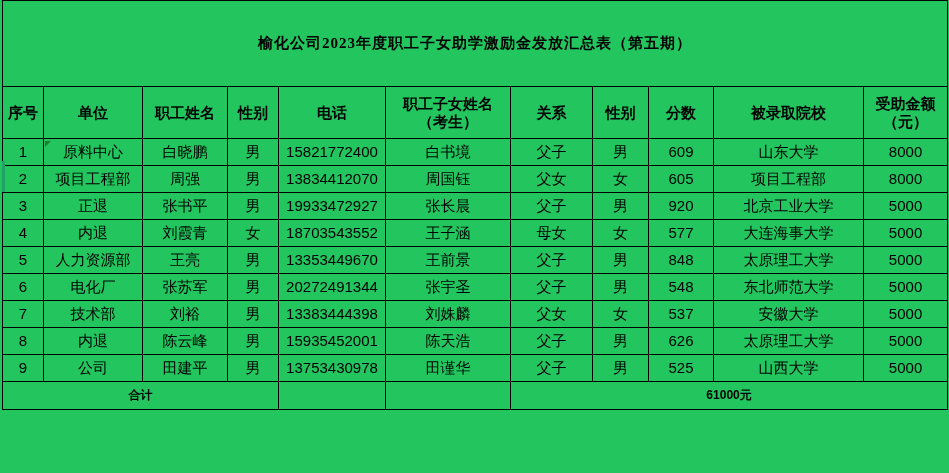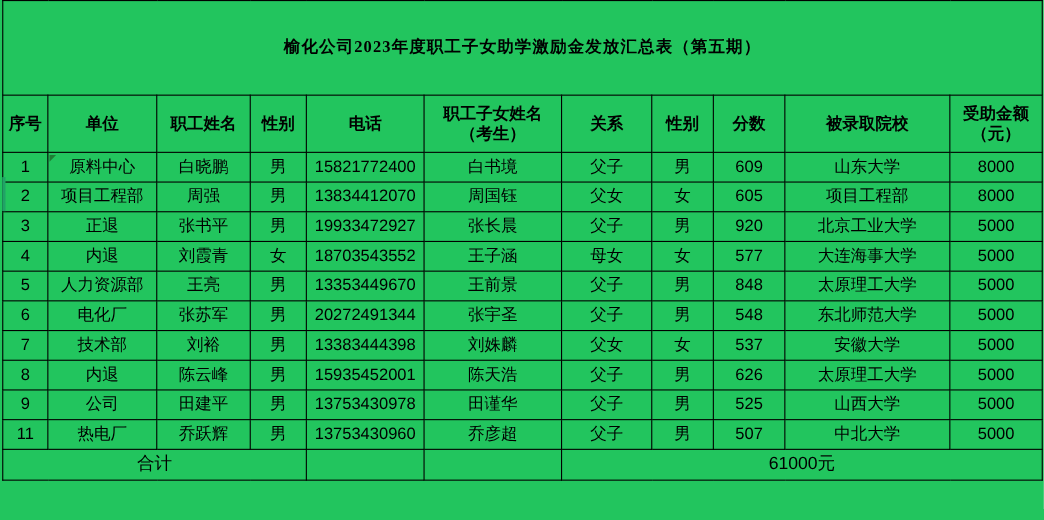--- a/index.html
+++ b/index.html
@@ -39,22 +39,22 @@
     font-family: "Liberation Serif", "DejaVu Serif", serif;
   }
   tr.header-row th {
     height: 52px;
     font-weight: bold;
     font-size: 15px;
   }
   tr.data-row td { height: 27px; }
   tr.footer-row td {
     height: 28px;
-    font-weight: normal;
-    font-size: 16px;
+    font-weight: bold;
+    font-size: 12px;
   }
   
   .err-triangle {
     position: absolute;
     left: 45px;
     top: 141px;
     width: 0; height: 0;
     border-top: 6px solid #1e7e34;
     border-right: 6px solid transparent;
   }
@@ -217,33 +217,20 @@
           <td>田建平</td>
           <td>男</td>
           <td>13753430978</td>
           <td>田谨华</td>
           <td>父子</td>
           <td>男</td>
           <td>525</td>
           <td>山西大学</td>
           <td>5000</td>
         </tr>
-        <tr class="data-row">
-          <td>11</td>
-          <td>热电厂</td>
-          <td>乔跃辉</td>
-          <td>男</td>
-          <td>13753430960</td>
-          <td>乔彦超</td>
-          <td>父子</td>
-          <td>男</td>
-          <td>507</td>
-          <td>中北大学</td>
-          <td>5000</td>
-        </tr>
       </tbody>
     <tbody>
       <tr class="footer-row">
         <td colspan="4">合计</td>
         <td></td>
         <td></td>
         <td colspan="5">61000元</td>
       </tr>
     </tbody>
   </table>

